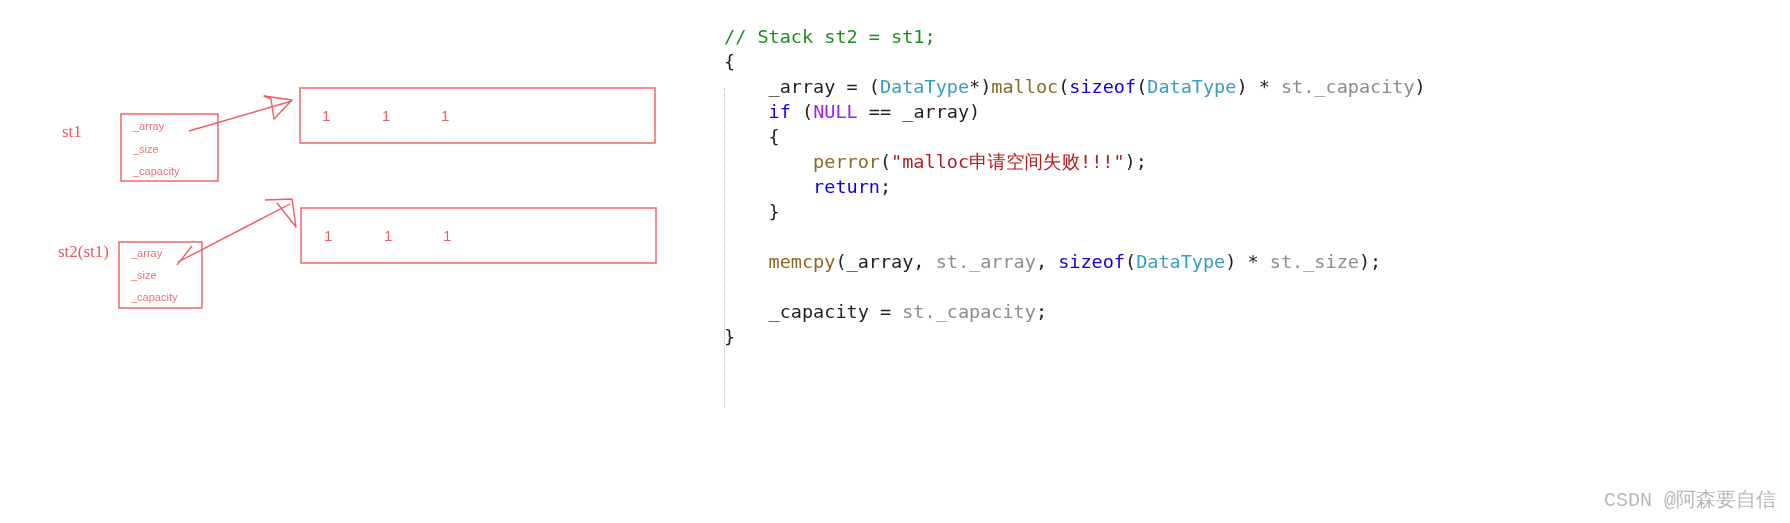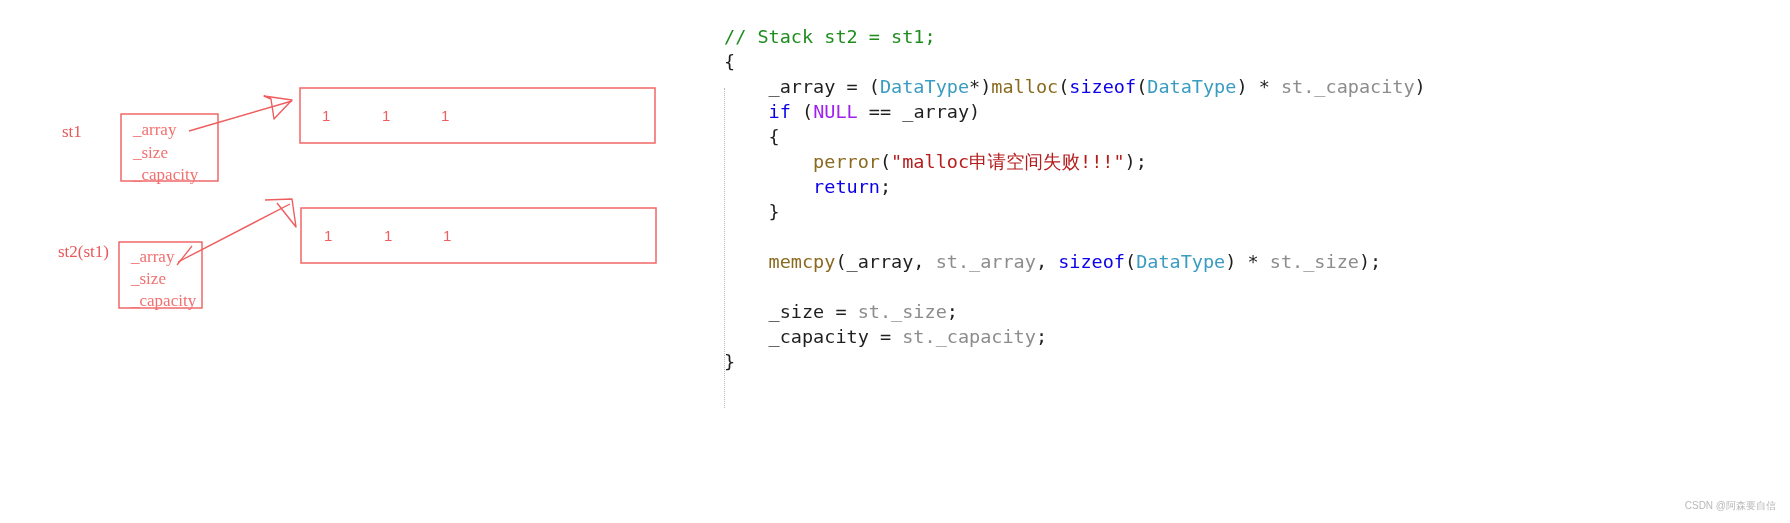--- a/index.html
+++ b/index.html
@@ -31,22 +31,22 @@
   .dg-label {
     position: absolute;
     color: #e8595b;
     font-family: "Liberation Serif", serif;
     font-size: 17px;
     white-space: nowrap;
   }
   .struct-field {
     position: absolute;
     color: #f2706f;
-    font-family: Liberation Serif, serif;
-    font-size: 17px;
+    font-family: Liberation Sans, sans-serif;
+    font-size: 11px;
     white-space: nowrap;
     text-align: right;
   }
   .arr-cell {
     position: absolute;
     color: #ef5d5e;
     font-family: "Liberation Sans", sans-serif;
     font-size: 15px;
     white-space: nowrap;
   }
@@ -102,22 +102,22 @@
     text-decoration-thickness: 1px;
     text-underline-offset: 3px;
   }
 
   
   #watermark {
     position: absolute;
     right: 14px;
     bottom: 10px;
     color: #b8b8b8;
-    font-family: Liberation Sans, sans-serif;
-    font-size: 10px;
+    font-family: Liberation Mono, monospace;
+    font-size: 20px;
     white-space: nowrap;
   }
 </style>
 </head>
 <body>
 
 <div id="diagram">
 
   <svg width="700" height="523">
 
@@ -162,18 +162,17 @@
     <div class="cline"><span class="t-punc">{</span></div>
     <div class="cline"><span class="t-plain">    _array = (</span><span class="t-type">DataType</span><span class="t-plain">*)</span><span class="t-fn">malloc</span><span class="t-punc">(</span><span class="t-kw">sizeof</span><span class="t-punc">(</span><span class="t-type">DataType</span><span class="t-plain">) * </span><span class="t-param">st</span><span class="t-param">._capacity</span><span class="t-punc">)</span></div>
     <div class="cline"><span class="t-plain">    </span><span class="t-kw">if</span><span class="t-punc"> (</span><span class="t-macro">NULL</span><span class="t-plain"> == _array)</span></div>
     <div class="cline"><span class="t-punc">    {</span></div>
     <div class="cline"><span class="t-plain">        </span><span class="t-fn">perror</span><span class="t-punc">(</span><span class="t-str">"malloc申请空间失败!!!"</span><span class="t-punc">);</span></div>
     <div class="cline"><span class="t-plain">        </span><span class="t-kw">return</span><span class="t-punc">;</span></div>
     <div class="cline"><span class="t-punc">    }</span></div>
     <div class="cline blank"></div>
     <div class="cline"><span class="t-plain">    </span><span class="t-fn">memcpy</span><span class="t-plain">(_array, </span><span class="t-param">st</span><span class="t-param">._array</span><span class="t-plain">, </span><span class="t-kw">sizeof</span><span class="t-punc">(</span><span class="t-type">DataType</span><span class="t-plain">) * </span><span class="t-param">st</span><span class="t-param">._size</span><span class="t-punc">);</span></div>
     <div class="cline blank"></div>
-    <div class="cline"><span class="t-plain">    _size = </span><span class="t-param">st</span><span class="t-param">._size</span><span class="t-punc">;</span></div>
     <div class="cline"><span class="t-plain">    _capacity = </span><span class="t-param">st</span><span class="t-param">._capacity</span><span class="t-punc">;</span></div>
     <div class="cline"><span class="t-punc">}</span></div>
   </div>
 
 <div id="watermark">CSDN @阿森要自信</div>
 
 </body></html>

